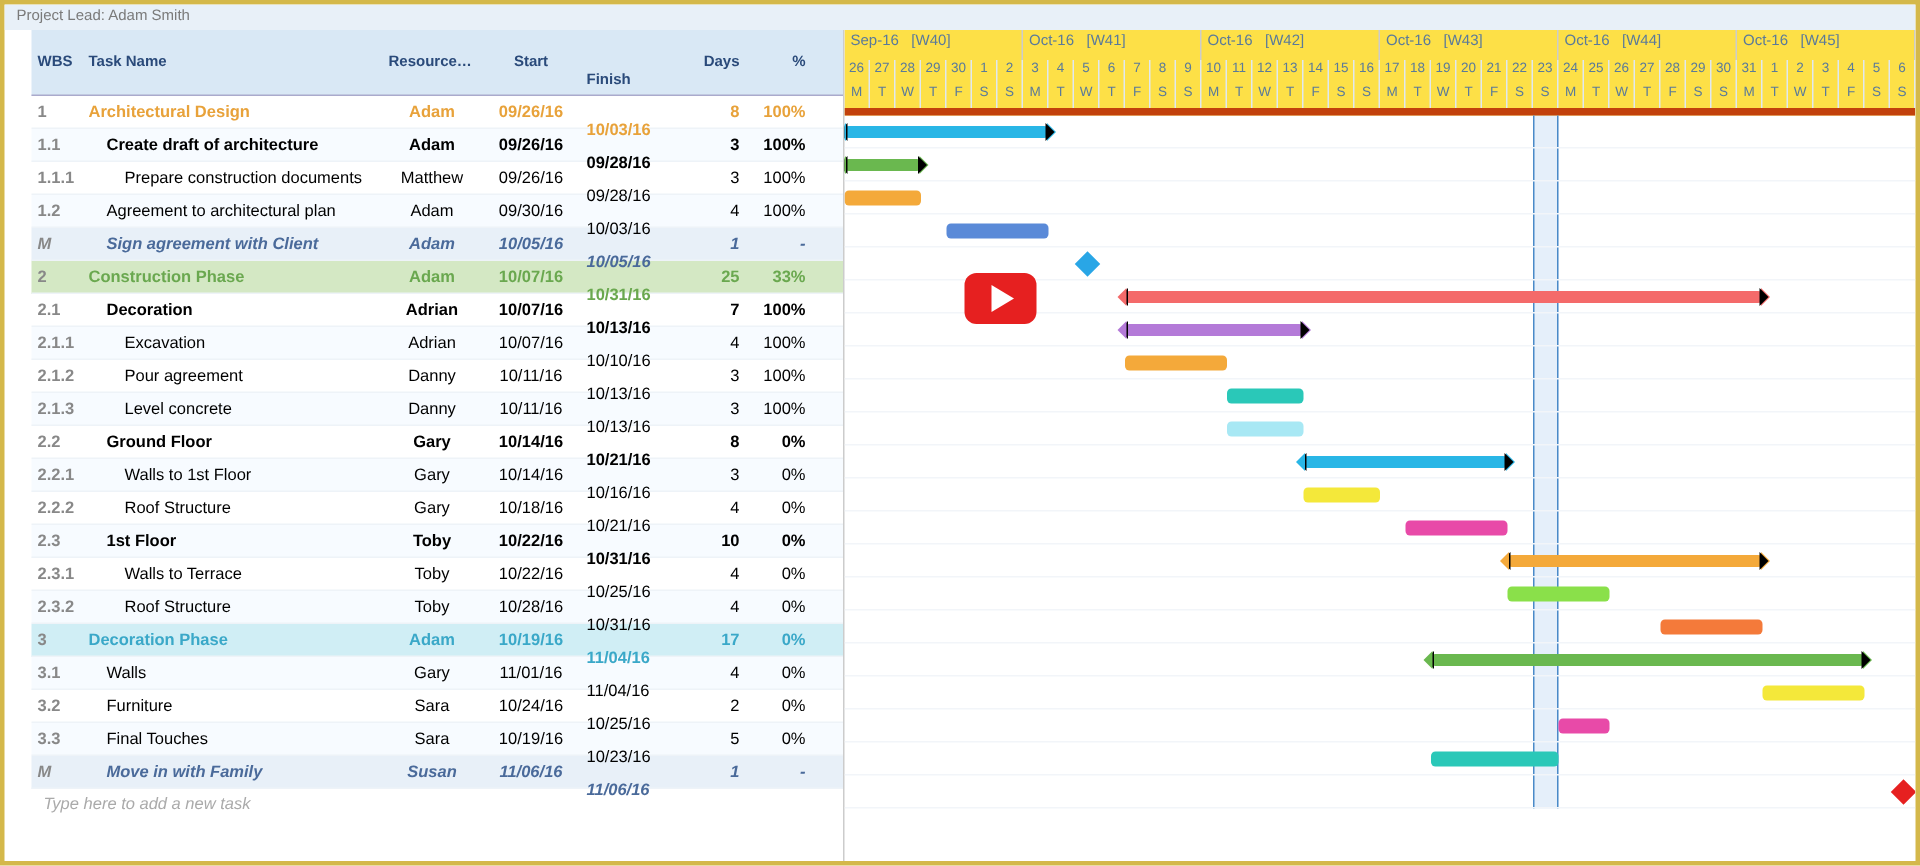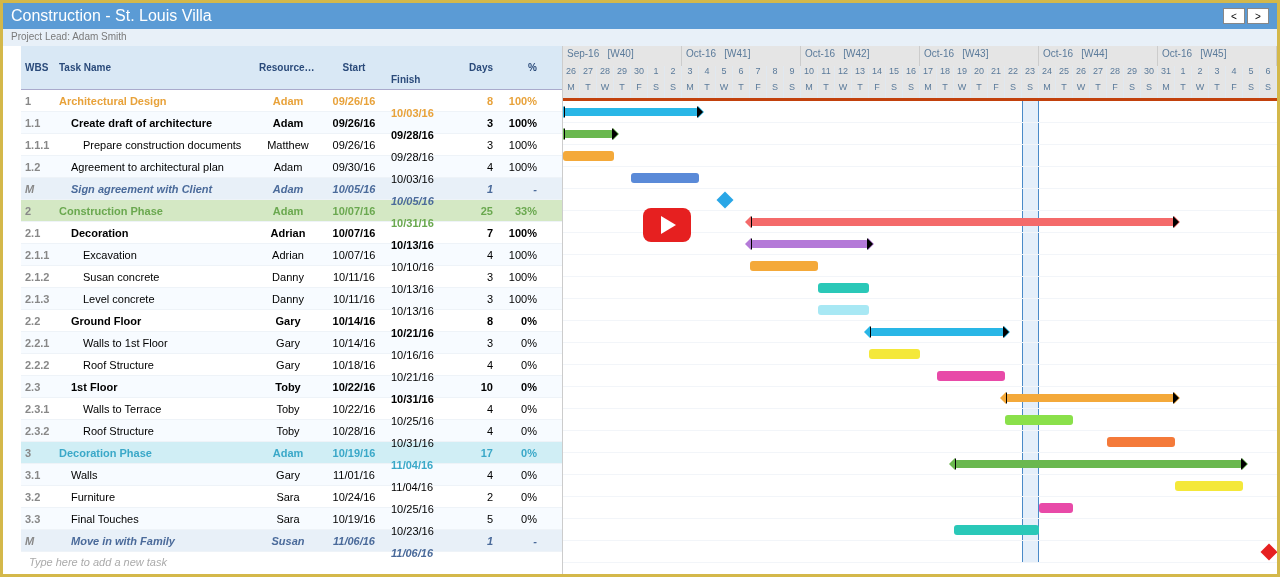--- a/index.html
+++ b/index.html
@@ -32,21 +32,21 @@
 .trow.phase2 { background: #d4e8c4; font-weight: bold; color: #6aa84f; }
 .trow.phase3 { background: #d0eef5; font-weight: bold; color: #3aa8c8; }
 .trow.group { font-weight: bold; }
 .trow.milestone { background: #e8f0f8; font-weight: bold; font-style: italic; color: #4a6a9a; }
 .trow .c-wbs { font-weight: bold; color: #888; }
 .trow .indent1 { padding-left: 12px; }
 .trow .indent2 { padding-left: 24px; }
 .add-row { padding: 4px 8px; color: #aaa; font-style: italic; }
 
 
-.timeline-head { background: #e5e5e5; border-bottom: 3px solid #c2410c; }
+.timeline-head { background: #fde047; border-bottom: 5px solid #c2410c; }
 .tl-months { display: flex; height: 20px; font-size: 10px; color: #5a7a9a; }
 .tl-months > div { border-right: 1px solid #ccc; padding: 2px 4px; white-space: nowrap; }
 .tl-days { display: flex; height: 16px; font-size: 9px; color: #5a7a9a; }
 .tl-days > div { width: 17px; text-align: center; border-right: 1px solid #e0e8f0; }
 .tl-wk { display: flex; height: 16px; font-size: 9px; color: #5a7a9a; }
 .tl-wk > div { width: 17px; text-align: center; border-right: 1px solid #e0e8f0; }
 .tl-body { position: relative; }
 .tl-row { height: 22px; position: relative; border-bottom: 1px solid #f2f5f9; }
 .bar { position: absolute; height: 10px; top: 6px; border-radius: 3px; }
 .bar.summary { height: 8px; top: 7px; }
@@ -55,27 +55,20 @@
 .bar.summary:after { right:-4px; border-left:6px solid; border-left-color: inherit; }
 .diamond { position: absolute; width: 12px; height: 12px; top: 5px; transform: rotate(45deg); }
 .today-line { position: absolute; top: 0; bottom: 0; width: 17px; background: rgba(80,150,220,0.15); border-left: 1px solid #4a8ac8; border-right: 1px solid #4a8ac8; }
 .play-btn { position: absolute; left: 80px; top: 162px; width: 48px; height: 34px; background: #e62020; border-radius: 8px; display: flex; align-items: center; justify-content: center; }
 .play-btn:before { content:''; width:0; height:0; border-top:9px solid transparent; border-bottom:9px solid transparent; border-left:15px solid #fff; margin-left:3px; }
 </style>
 </head>
 <body>
 
 <div class="app">
-  <div class="title-bar">
-    <span>Construction - St. Louis Villa</span>
-    <div class="nav">
-      <button>&lt;</button>
-      <button>&gt;</button>
-    </div>
-  </div>
   <div class="meta">
     <div class="lead">
       <span>Project Lead:</span>
       <span>Adam Smith</span>
     </div>
   </div>
 
   <div class="main">
     <div class="left">
       <div class="thead">
@@ -155,21 +148,21 @@
             <div class="c-wbs">2.1.1</div>
             <div class="c-task"><span class="indent2">Excavation</span></div>
             <div class="c-res">Adrian</div>
             <div class="c-start">10/07/16</div>
             <div class="c-finish">10/10/16</div>
             <div class="c-days">4</div>
             <div class="c-pct">100%</div>
           </div>
           <div class="trow ">
             <div class="c-wbs">2.1.2</div>
-            <div class="c-task"><span class="indent2">Susan concrete</span></div>
+            <div class="c-task"><span class="indent2">Pour agreement</span></div>
             <div class="c-res">Danny</div>
             <div class="c-start">10/11/16</div>
             <div class="c-finish">10/13/16</div>
             <div class="c-days">3</div>
             <div class="c-pct">100%</div>
           </div>
           <div class="trow ">
             <div class="c-wbs">2.1.3</div>
             <div class="c-task"><span class="indent2">Level concrete</span></div>
             <div class="c-res">Danny</div>

